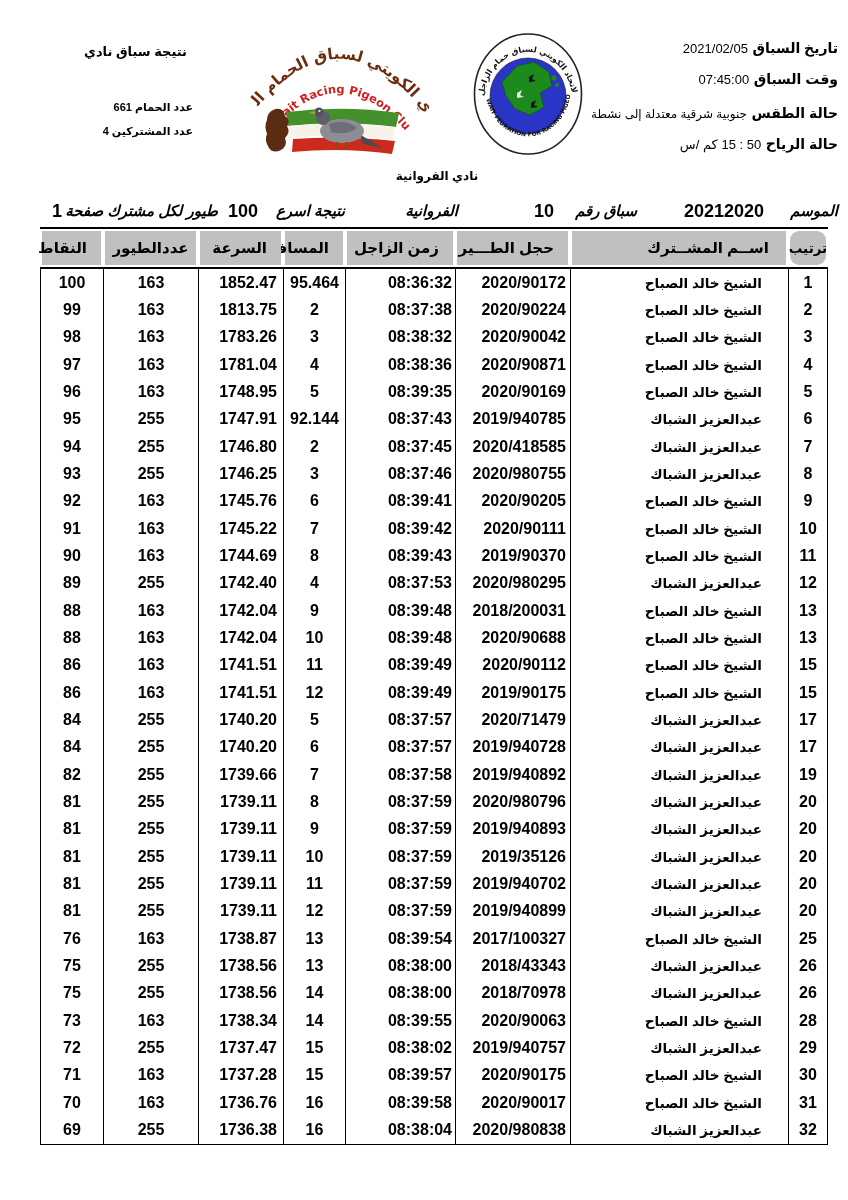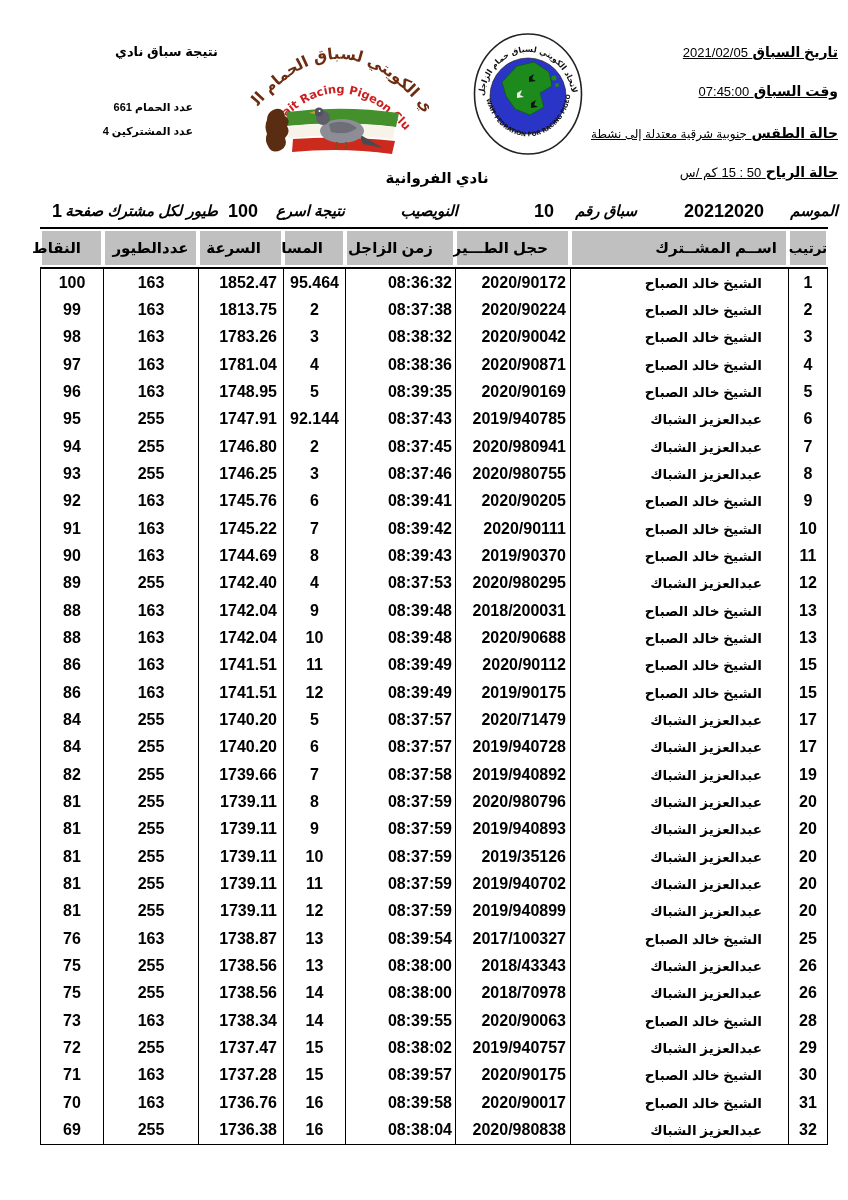--- a/index.html
+++ b/index.html
@@ -1,46 +1,46 @@
 <!DOCTYPE html>
 <html><head>
 <meta charset="utf-8">
 <style>
   html,body{margin:0;padding:0;background:#fff;}
   .page{position:relative;width:848px;height:1200px;background:#fff;overflow:hidden;
         font-family:"Liberation Sans","DejaVu Sans",sans-serif;color:#000;}
   .abs{position:absolute;}
 
   
-  .left-title{left:84px;top:44px;font-size:13px;font-weight:bold;direction:rtl;margin-left:31px;}
+  .left-title{left:84px;top:44px;font-size:13px;font-weight:bold;direction:rtl;}
   .left-stats{right:655px;top:101px;direction:rtl;text-align:right;font-weight:bold;font-size:11px;}
   .left-stats .line{margin-bottom:11px;white-space:nowrap;}
 
   
   .right-info{right:10px;top:38px;direction:rtl;text-align:right;}
-  .right-info .line{white-space:nowrap;line-height:28px;text-decoration:underline;}
+  .right-info .line{white-space:nowrap;line-height:20px;}
   .right-info .lbl{font-weight:bold;font-size:14px;}
   .right-info .val{font-size:13px;}
   .right-info .val.small{font-size:12px;}
   .gap10{margin-bottom:10px;} .gap12{margin-bottom:13px;}
 
   
-  .club-name{left:437px;top:169px;transform:translateX(-50%);font-size:15px;font-weight:bold;direction:rtl;white-space:nowrap;}
+  .club-name{left:437px;top:169px;transform:translateX(-50%);font-size:12px;font-weight:bold;direction:rtl;white-space:nowrap;}
   .meta-item{position:absolute;top:199px;font-weight:bold;direction:rtl;white-space:nowrap;line-height:24px;}
   .meta-ar{font-size:15px;font-style:italic;}
   .meta-num{font-size:18px;direction:ltr;}
 
   
   .rtable{left:40px;top:227px;width:788px;}
   .thead{display:grid;direction:rtl;grid-template-columns:40px 218px 115px 110px 62px 85px 95px 63px;
          height:42px;border-top:2px solid #000;border-bottom:2px solid #000;box-sizing:border-box;}
   .hcell{background:#c0c0c0;margin:2px;display:flex;align-items:center;direction:rtl;
-         font-weight:bold;font-size:15px;justify-content:flex-start;padding-right:20px;box-sizing:border-box;white-space:nowrap;}
-  .h0{justify-content:center;padding-right:0;font-size:13.5px;}
-  .h1{padding-right:9px;}
+         font-weight:bold;font-size:15px;justify-content:flex-start;padding-right:14px;box-sizing:border-box;white-space:nowrap;}
+  .h0{justify-content:center;padding-right:0;font-size:13.5px;border-radius:9px;}
+  .h1{padding-right:17px;}
   .h6{justify-content:center;padding-right:0;}
   .tbody{}
   .trow{display:grid;direction:rtl;grid-template-columns:40px 218px 115px 110px 62px 85px 95px 63px;height:27.34px;}
   .tbody{border-bottom:1px solid #000;}
   .cell{display:flex;align-items:center;font-weight:bold;font-size:16px;direction:ltr;
         border-left:1px solid #000;box-sizing:border-box;white-space:nowrap;}
   .c0{border-right:1px solid #000;justify-content:center;}
   .c1{direction:rtl;justify-content:flex-start;padding-right:26px;font-size:13.5px;padding-left:19px;}
   .c2{justify-content:flex-end;padding-right:4px;}
   .c3{justify-content:flex-end;padding-right:3px;}
@@ -124,21 +124,21 @@
     <div class="line gap10"><span class="lbl">حالة الطقس</span> <span class="val small">جنوبية شرقية معتدلة إلى نشطة</span></div>
     <div class="line"><span class="lbl">حالة الرياح</span> <span class="val">50 : 15 كم /س</span></div>
   </div>
 
   <div class="abs club-name">نادي الفروانية</div>
 
   <span class="meta-item meta-ar" style="right:10px;">الموسم</span>
   <span class="meta-item meta-num" style="right:84px;">20212020</span>
   <span class="meta-item meta-ar" style="right:211px;">سباق رقم</span>
   <span class="meta-item meta-num" style="right:294px;">10</span>
-  <span class="meta-item meta-ar" style="right:390px;">النويصيب</span>
+  <span class="meta-item meta-ar" style="right:390px;">الفروانية</span>
   <span class="meta-item meta-ar" style="right:503px;">نتيجة اسرع</span>
   <span class="meta-item meta-num" style="right:590px;">100</span>
   <span class="meta-item meta-ar" style="right:630px;">طيور لكل مشترك صفحة</span>
   <span class="meta-item meta-num" style="right:786px;">1</span>
 
   <div class="abs rtable">
     <div class="thead">
         <div class="hcell h0">ترتيب</div>
         <div class="hcell h1">اســم المشــترك</div>
         <div class="hcell h2">حجل الطـــير</div>
@@ -205,21 +205,21 @@
           <div class="cell c2">2019/940785</div>
           <div class="cell c3">08:37:43</div>
           <div class="cell c4">92.144</div>
           <div class="cell c5">1747.91</div>
           <div class="cell c6">255</div>
           <div class="cell c7">95</div>
         </div>
         <div class="trow">
           <div class="cell c0">7</div>
           <div class="cell c1">عبدالعزيز الشباك</div>
-          <div class="cell c2">2020/980941</div>
+          <div class="cell c2">2020/418585</div>
           <div class="cell c3">08:37:45</div>
           <div class="cell c4">2</div>
           <div class="cell c5">1746.80</div>
           <div class="cell c6">255</div>
           <div class="cell c7">94</div>
         </div>
         <div class="trow">
           <div class="cell c0">8</div>
           <div class="cell c1">عبدالعزيز الشباك</div>
           <div class="cell c2">2020/980755</div>

